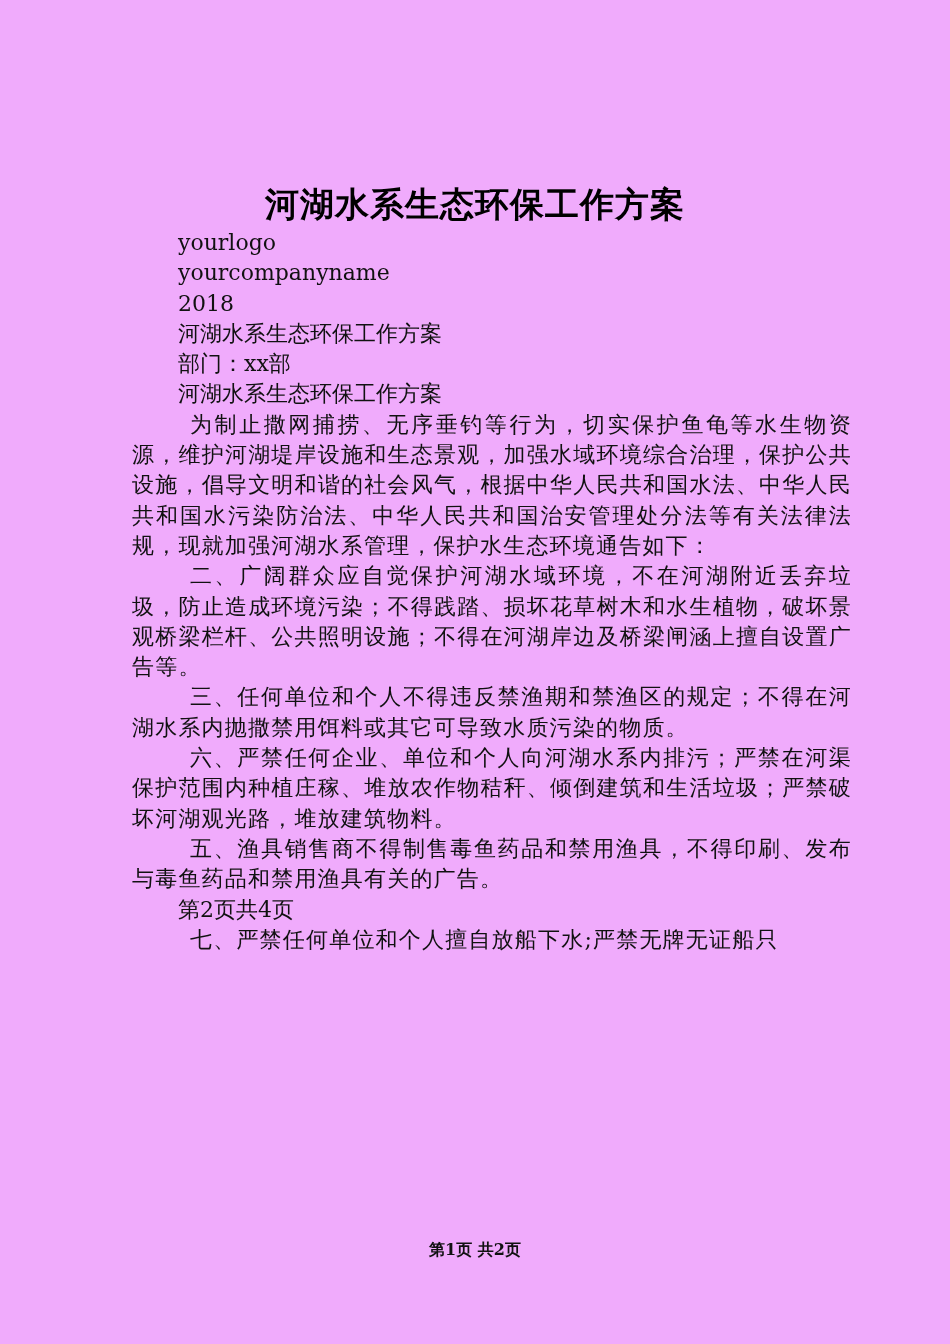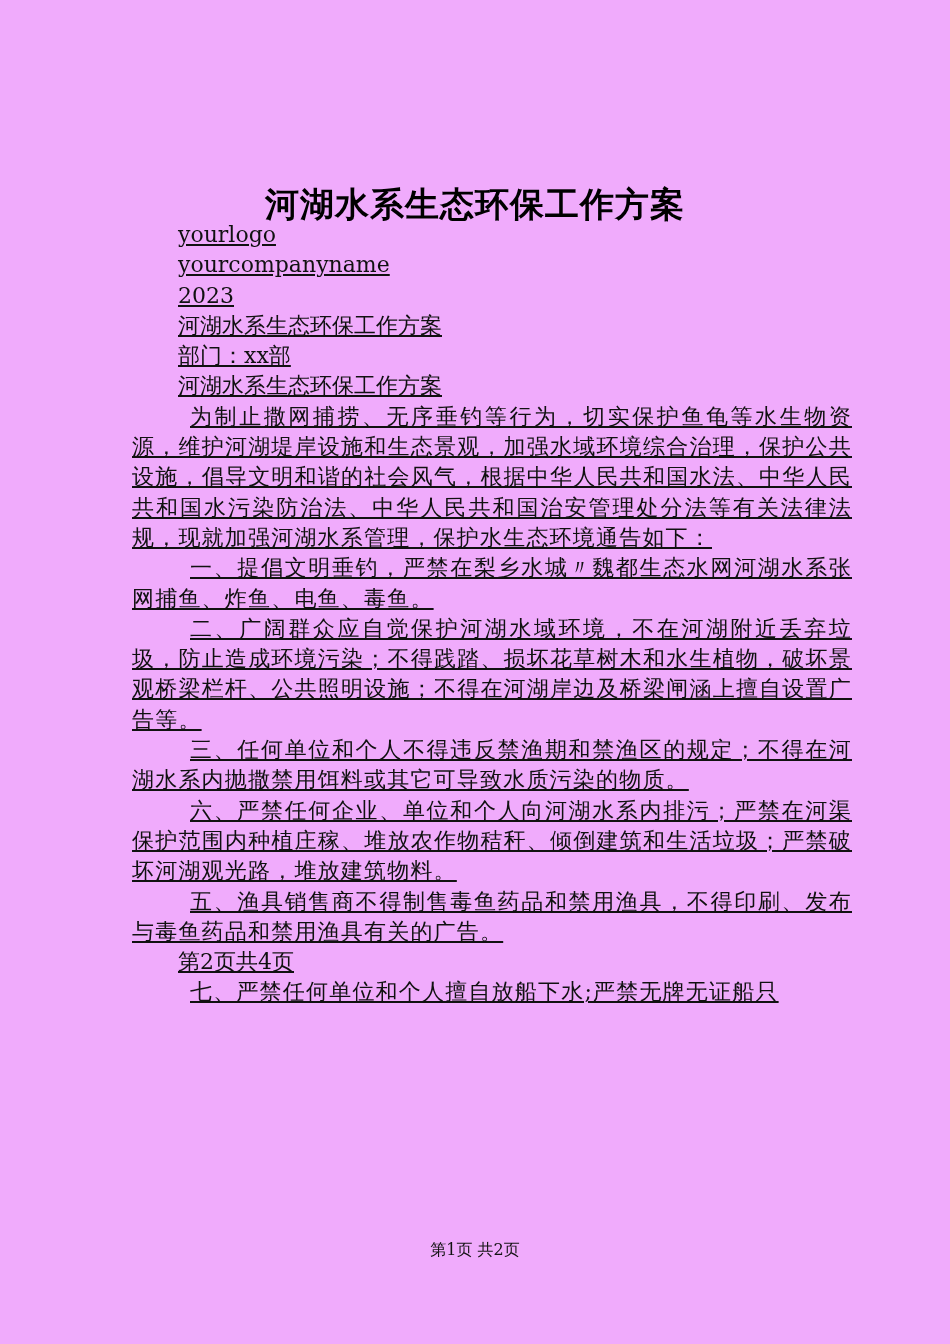--- a/index.html
+++ b/index.html
@@ -2,43 +2,42 @@
 <html><head>
 <meta charset="utf-8">
 <style>
   html, body { margin: 0; padding: 0; background: #ffffff; }
   body { width: 950px; height: 1344px; position: relative; overflow: hidden;
          font-family: "DejaVu Serif", "Liberation Serif", serif; color: #111; }
   .page { position: absolute; left: 0; top: 0; width: 950px; height: 1344px; background: #f0abfc; }
   .title { position: absolute; top: 182px; left: 0; width: 950px; text-align: center;
            font-family: "DejaVu Sans", "Liberation Sans", sans-serif; font-weight: bold;
            font-size: 34px; letter-spacing: 1px; color: #000; }
-  .body { position: absolute; left: 178px; top: 220px; width: 660px; text-decoration: underline; }
+  .body { position: absolute; left: 178px; top: 228px; width: 660px; }
   .line { font-size: 22px; line-height: 30.3px; white-space: nowrap; }
   .para { position: relative; left: -58px; width: 720px; font-size: 22px; line-height: 30.3px;
           text-indent: 58px; letter-spacing: 1.2px; text-align: justify; margin-left: 12px; }
   .pagemark { font-size: 22px; line-height: 30.3px; }
-  .footer { position: absolute; top: 1240px; left: 0; width: 950px; text-align: center; font-size: 16px; }
+  .footer { position: absolute; top: 1240px; left: 0; width: 950px; text-align: center; font-size: 16px; font-weight: bold; }
 </style>
 </head>
 <body>
 
 <div class="page">
   <div class="title">河湖水系生态环保工作方案</div>
 
   <div class="body">
     <div class="line">yourlogo</div>
     <div class="line">yourcompanyname</div>
-    <div class="line">2023</div>
+    <div class="line">2018</div>
     <div class="line">河湖水系生态环保工作方案</div>
     <div class="line">部门：xx部</div>
     <div class="line">河湖水系生态环保工作方案</div>
 
     <div class="para">为制止撒网捕捞、无序垂钓等行为，切实保护鱼龟等水生物资源，维护河湖堤岸设施和生态景观，加强水域环境综合治理，保护公共设施，倡导文明和谐的社会风气，根据中华人民共和国水法、中华人民共和国水污染防治法、中华人民共和国治安管理处分法等有关法律法规，现就加强河湖水系管理，保护水生态环境通告如下：</div>
-    <div class="para">一、提倡文明垂钓，严禁在梨乡水城〃魏都生态水网河湖水系张网捕鱼、炸鱼、电鱼、毒鱼。</div>
     <div class="para">二、广阔群众应自觉保护河湖水域环境，不在河湖附近丢弃垃圾，防止造成环境污染；不得践踏、损坏花草树木和水生植物，破坏景观桥梁栏杆、公共照明设施；不得在河湖岸边及桥梁闸涵上擅自设置广告等。</div>
     <div class="para">三、任何单位和个人不得违反禁渔期和禁渔区的规定；不得在河湖水系内抛撒禁用饵料或其它可导致水质污染的物质。</div>
     <div class="para">六、严禁任何企业、单位和个人向河湖水系内排污；严禁在河渠保护范围内种植庄稼、堆放农作物秸秆、倾倒建筑和生活垃圾；严禁破坏河湖观光路，堆放建筑物料。</div>
     <div class="para">五、渔具销售商不得制售毒鱼药品和禁用渔具，不得印刷、发布与毒鱼药品和禁用渔具有关的广告。</div>
     <div class="pagemark">第2页共4页</div>
     <div class="para">七、严禁任何单位和个人擅自放船下水;严禁无牌无证船只</div>
   </div>
 
   <div class="footer">第1页 共2页</div>
 </div>

